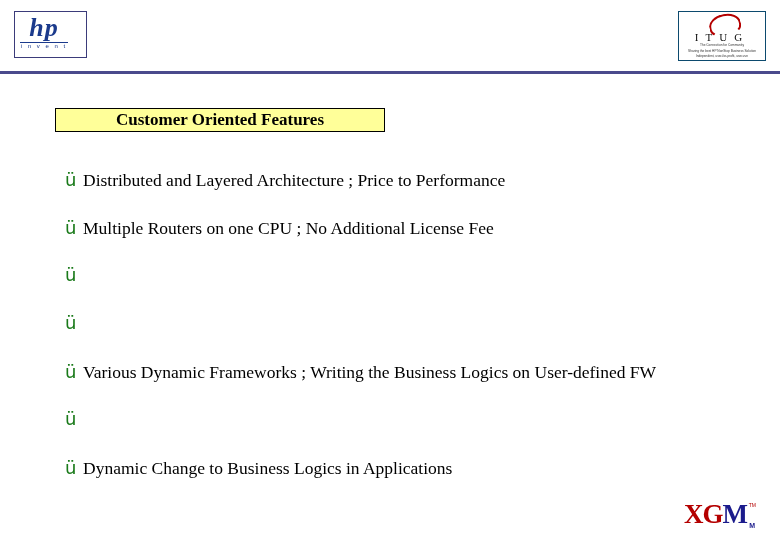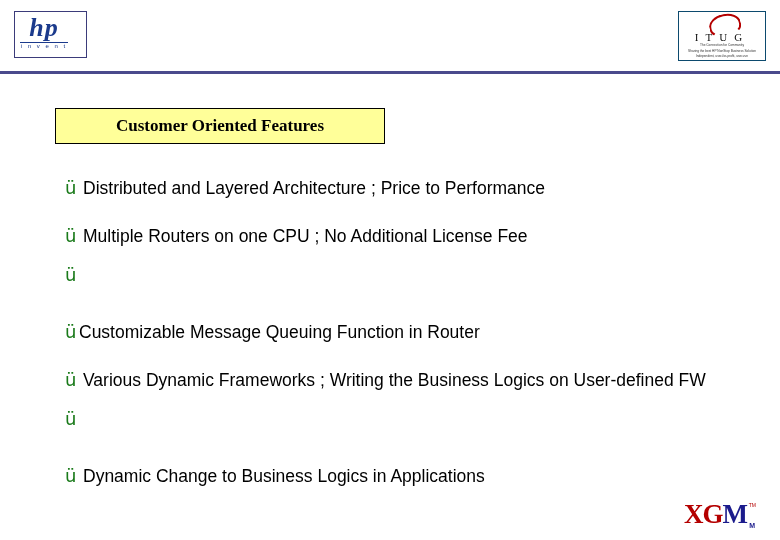--- a/index.html
+++ b/index.html
@@ -142,21 +142,21 @@
     color: #333333;
     white-space: nowrap;
   }
 
   
   .title-box {
     position: absolute;
     left: 55px;
     top: 108px;
     width: 330px;
-    height: 36px;
+    height: 24px;
     background: #ffff99;
     border: 1px solid #000000;
     box-sizing: border-box;
     display: flex;
     align-items: center;
     justify-content: center;
   }
   .title-text {
     font-family: "Liberation Serif", serif;
     font-weight: bold;
@@ -180,25 +180,24 @@
   .bullet-mark {
     color: #1a7a1a;
     font-family: "DejaVu Sans", sans-serif;
     font-size: 18px;
     line-height: 18px;
     width: 18px;
     flex: 0 0 auto;
     font-weight: normal;
   }
   .bullet-text {
-    font-family: Liberation Sans, sans-serif;
+    font-family: Liberation Serif, serif;
     font-size: 17.5px;
     color: #000000;
     white-space: nowrap;
-    margin-top: 8px;
   }
   .bullet-row.tight .bullet-mark {
     width: 14px;
   }
 
   
   .xgm-logo {
     position: absolute;
     right: 24px;
     bottom: 8px;
@@ -269,21 +268,20 @@
     </div>
     <div class="bullet-row">
       <span class="bullet-mark">ü</span>
       <span class="bullet-text">Multiple Routers on one CPU  ;  No Additional License Fee</span>
     </div>
     <div class="bullet-row">
       <span class="bullet-mark">ü</span>
     </div>
     <div class="bullet-row tight">
       <span class="bullet-mark">ü</span>
-      <span class="bullet-text">Customizable Message Queuing Function in Router</span>
     </div>
     <div class="bullet-row">
       <span class="bullet-mark">ü</span>
       <span class="bullet-text">Various Dynamic Frameworks ; Writing the Business Logics on User-defined FW</span>
     </div>
     <div class="bullet-row">
       <span class="bullet-mark">ü</span>
     </div>
     <div class="bullet-row">
       <span class="bullet-mark">ü</span>

